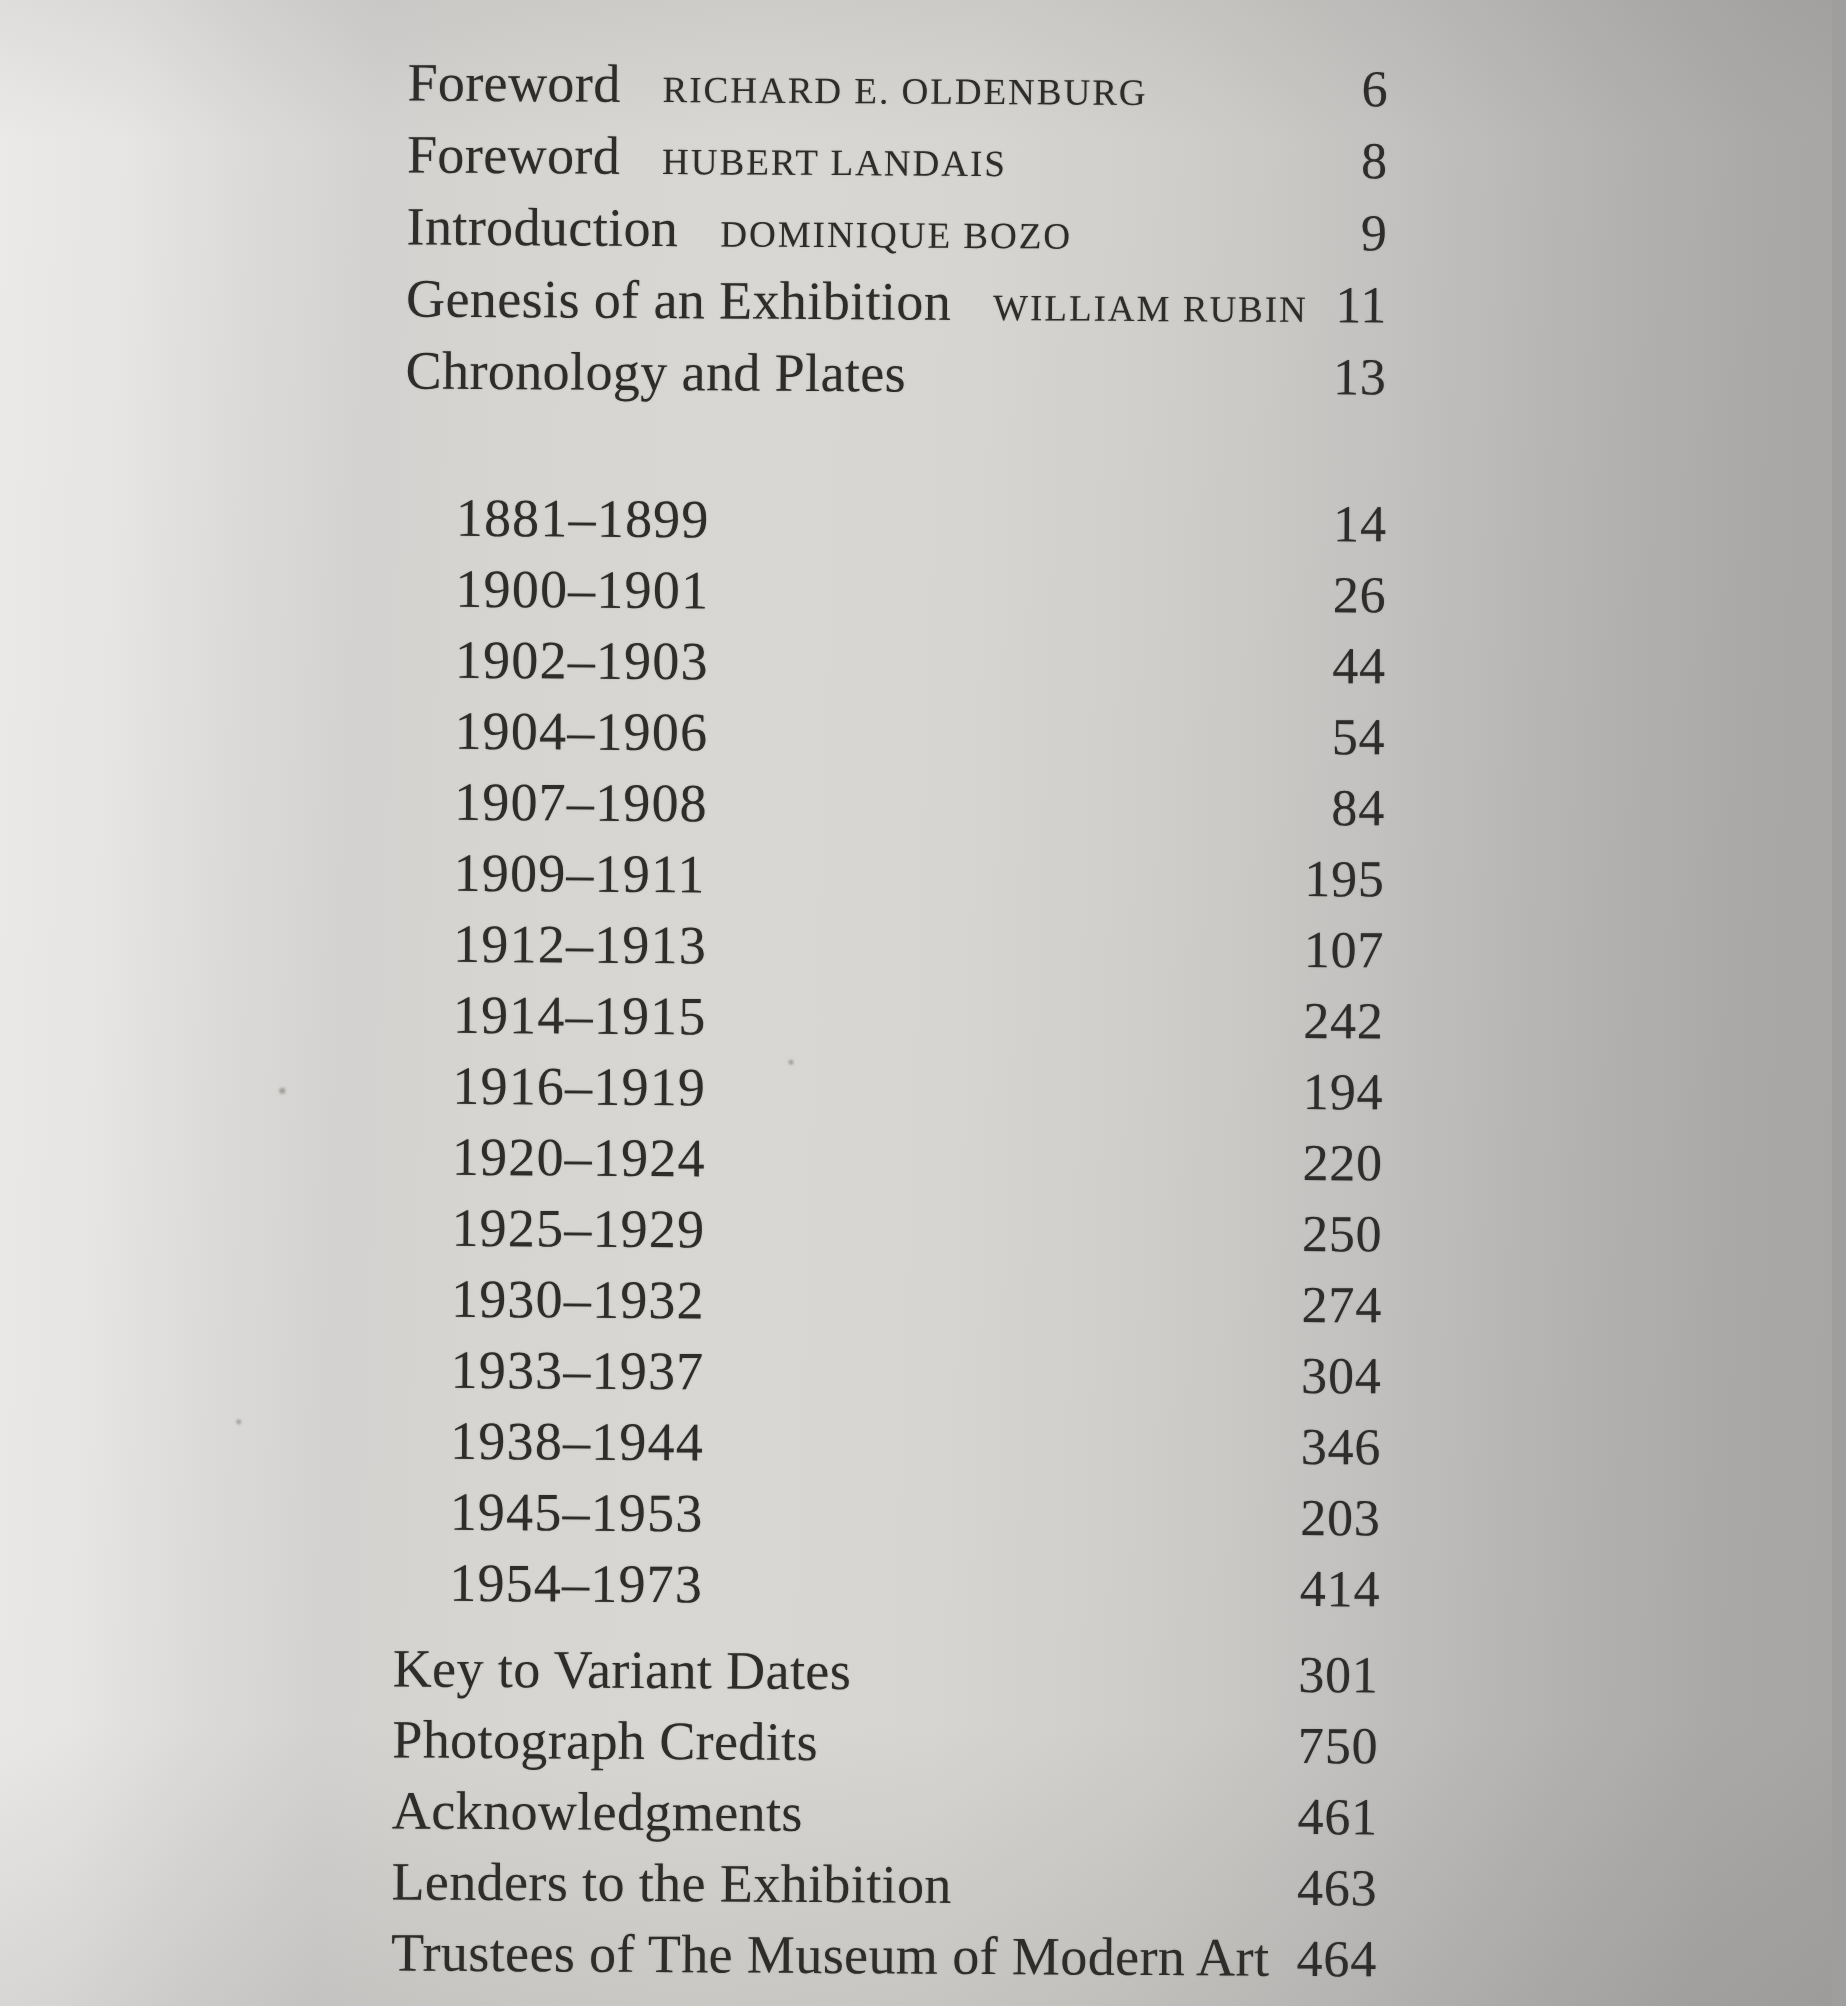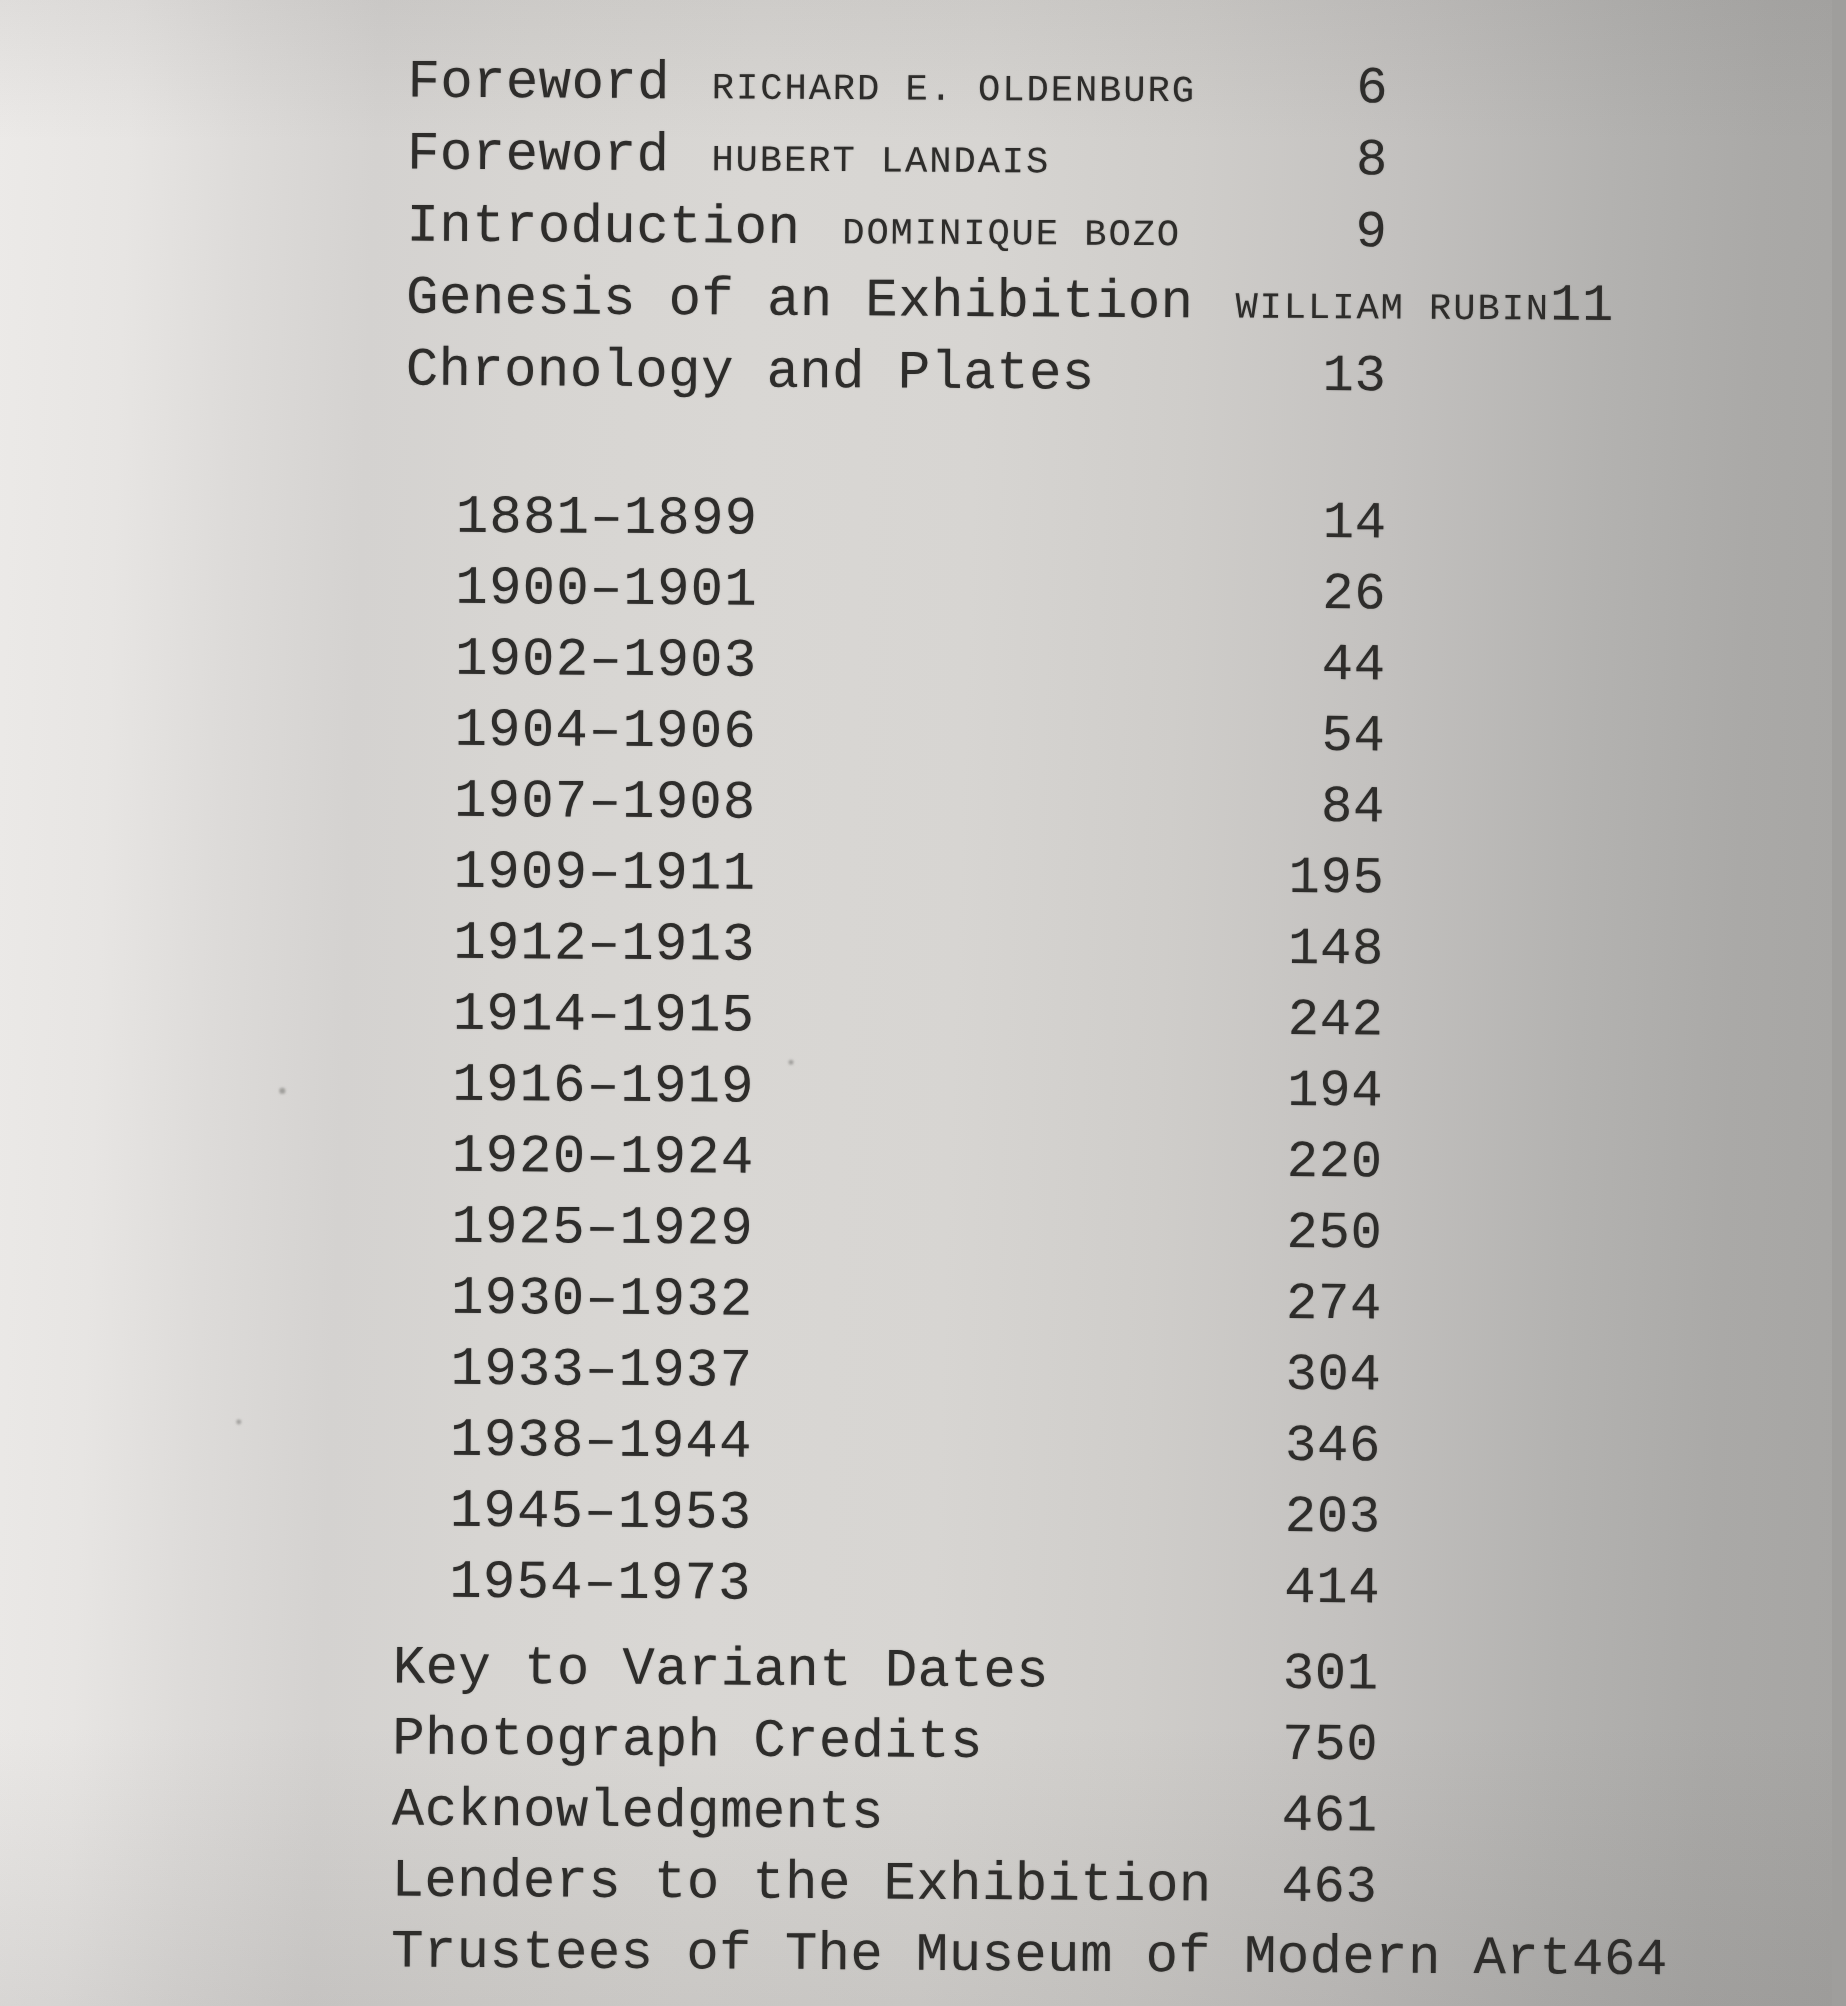--- a/index.html
+++ b/index.html
@@ -5,21 +5,21 @@
   html, body {
     margin: 0;
     padding: 0;
     background: #9f9e9c;
   }
   .photo {
     position: relative;
     width: 1832px;
     height: 2006px;
     overflow: hidden;
-    font-family: Liberation Mono, monospace;
+    font-family: Liberation Serif, serif;
     
     background:
       linear-gradient(180deg, rgba(110,108,106,0.10) 0%, rgba(110,108,106,0) 7%, rgba(110,108,106,0) 86%, rgba(90,88,86,0.12) 100%),
       linear-gradient(92deg,
         #eceae8 0%,
         #e7e5e3 7%,
         #dddbd9 13%,
         #d4d2d0 20%,
         #d7d5d2 28%,
         #d9d7d4 40%,
@@ -139,21 +139,21 @@
     <span class="pagenum">84</span>
   </div>
         <div class="row">
     <span class="title">1909–1911</span>
 
     <span class="pagenum">195</span>
   </div>
         <div class="row">
     <span class="title">1912–1913</span>
 
-    <span class="pagenum">148</span>
+    <span class="pagenum">107</span>
   </div>
         <div class="row">
     <span class="title">1914–1915</span>
 
     <span class="pagenum">242</span>
   </div>
         <div class="row">
     <span class="title">1916–1919</span>
 
     <span class="pagenum">194</span>

